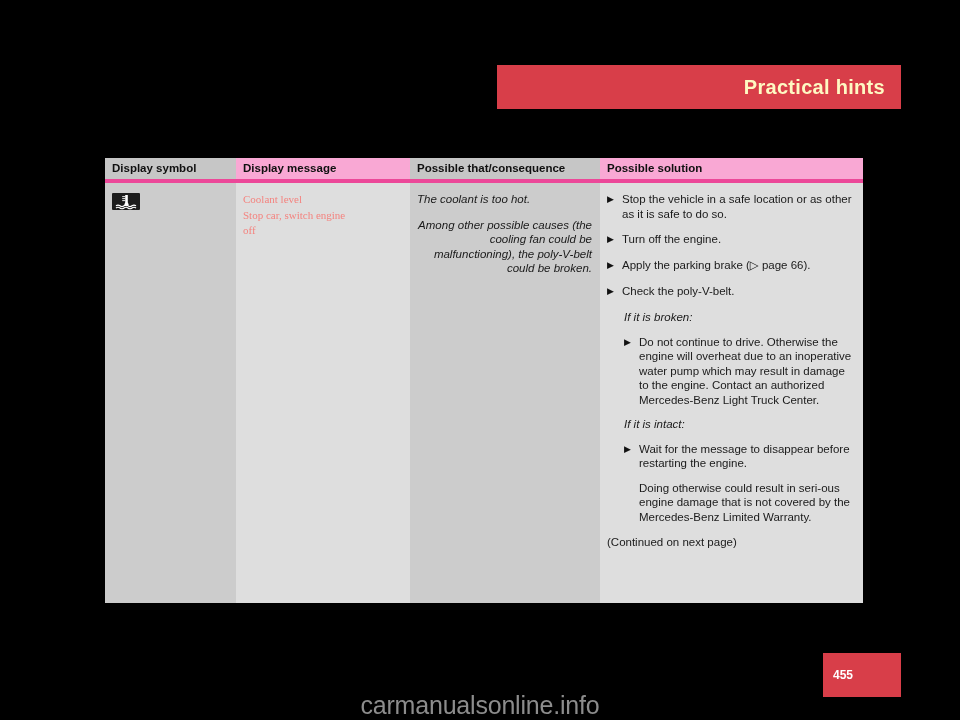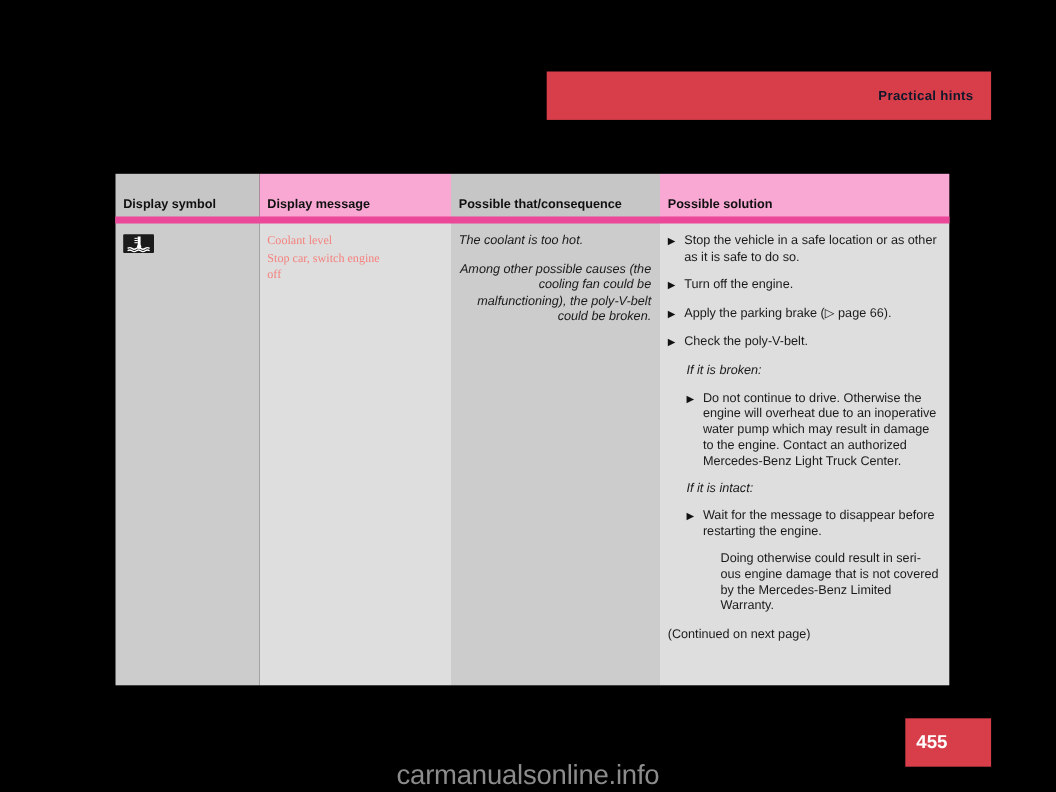--- a/index.html
+++ b/index.html
@@ -23,22 +23,22 @@
     top: 65px;
     width: 404px;
     height: 44px;
     background: #d83e49;
   }
   #header-title {
     position: absolute;
     right: 16px;
     top: 50%;
     transform: translateY(-50%);
-    color: #0f172a;
-    font-size: 12px;
+    color: #fef9c3;
+    font-size: 20px;
     font-weight: bold;
     letter-spacing: 0.3px;
     white-space: nowrap;
   }
 
   
   #message-table {
     position: absolute;
     left: 105px;
     top: 158px;
@@ -46,26 +46,26 @@
     border-collapse: collapse;
     table-layout: fixed;
   }
   #message-table col.c1 { width: 131px; }
   #message-table col.c2 { width: 174px; }
   #message-table col.c3 { width: 190px; }
   #message-table col.c4 { width: 263px; }
 
   #message-table th {
     background: #c6c6c6;
-    border-bottom: 6px solid #ec4899;
+    border-bottom: 4px solid #ec4899;
     font-size: 11.5px;
     font-weight: bold;
     color: #101010;
     text-align: left;
-    padding: 22px 6px 5px 7px;
+    padding: 4px 6px 5px 7px;
     vertical-align: middle;
     white-space: nowrap;
   }
   #message-table th.alt { background: #f9a8d4; }
 
   #message-table td {
     vertical-align: top;
     padding: 9px 8px 12px 7px;
     font-size: 11.5px;
     line-height: 14.5px;
@@ -120,42 +120,42 @@
   .sub-head {
     margin: 0 0 10px 17px;
     font-style: italic;
   }
   .sub-bullet-row {
     display: flex;
     align-items: flex-start;
     margin: 0 0 10px 17px;
   }
   .sub-note {
-    margin: 0 0 11px 48px;
+    margin: 0 0 11px 32px;
   }
   .cont-note {
     margin: 0;
   }
 
   
   #page-number-block {
     position: absolute;
     left: 823px;
     top: 653px;
     width: 78px;
     height: 44px;
     background: #d83e49;
   }
   #page-number {
     position: absolute;
     left: 10px;
     top: 50%;
     transform: translateY(-50%);
     color: #ffffff;
-    font-size: 17px;
+    font-size: 12px;
     font-weight: bold;
     text-align: center;
   }
 
   
   #watermark {
     position: absolute;
     left: 0;
     top: 691px;
     width: 960px;

